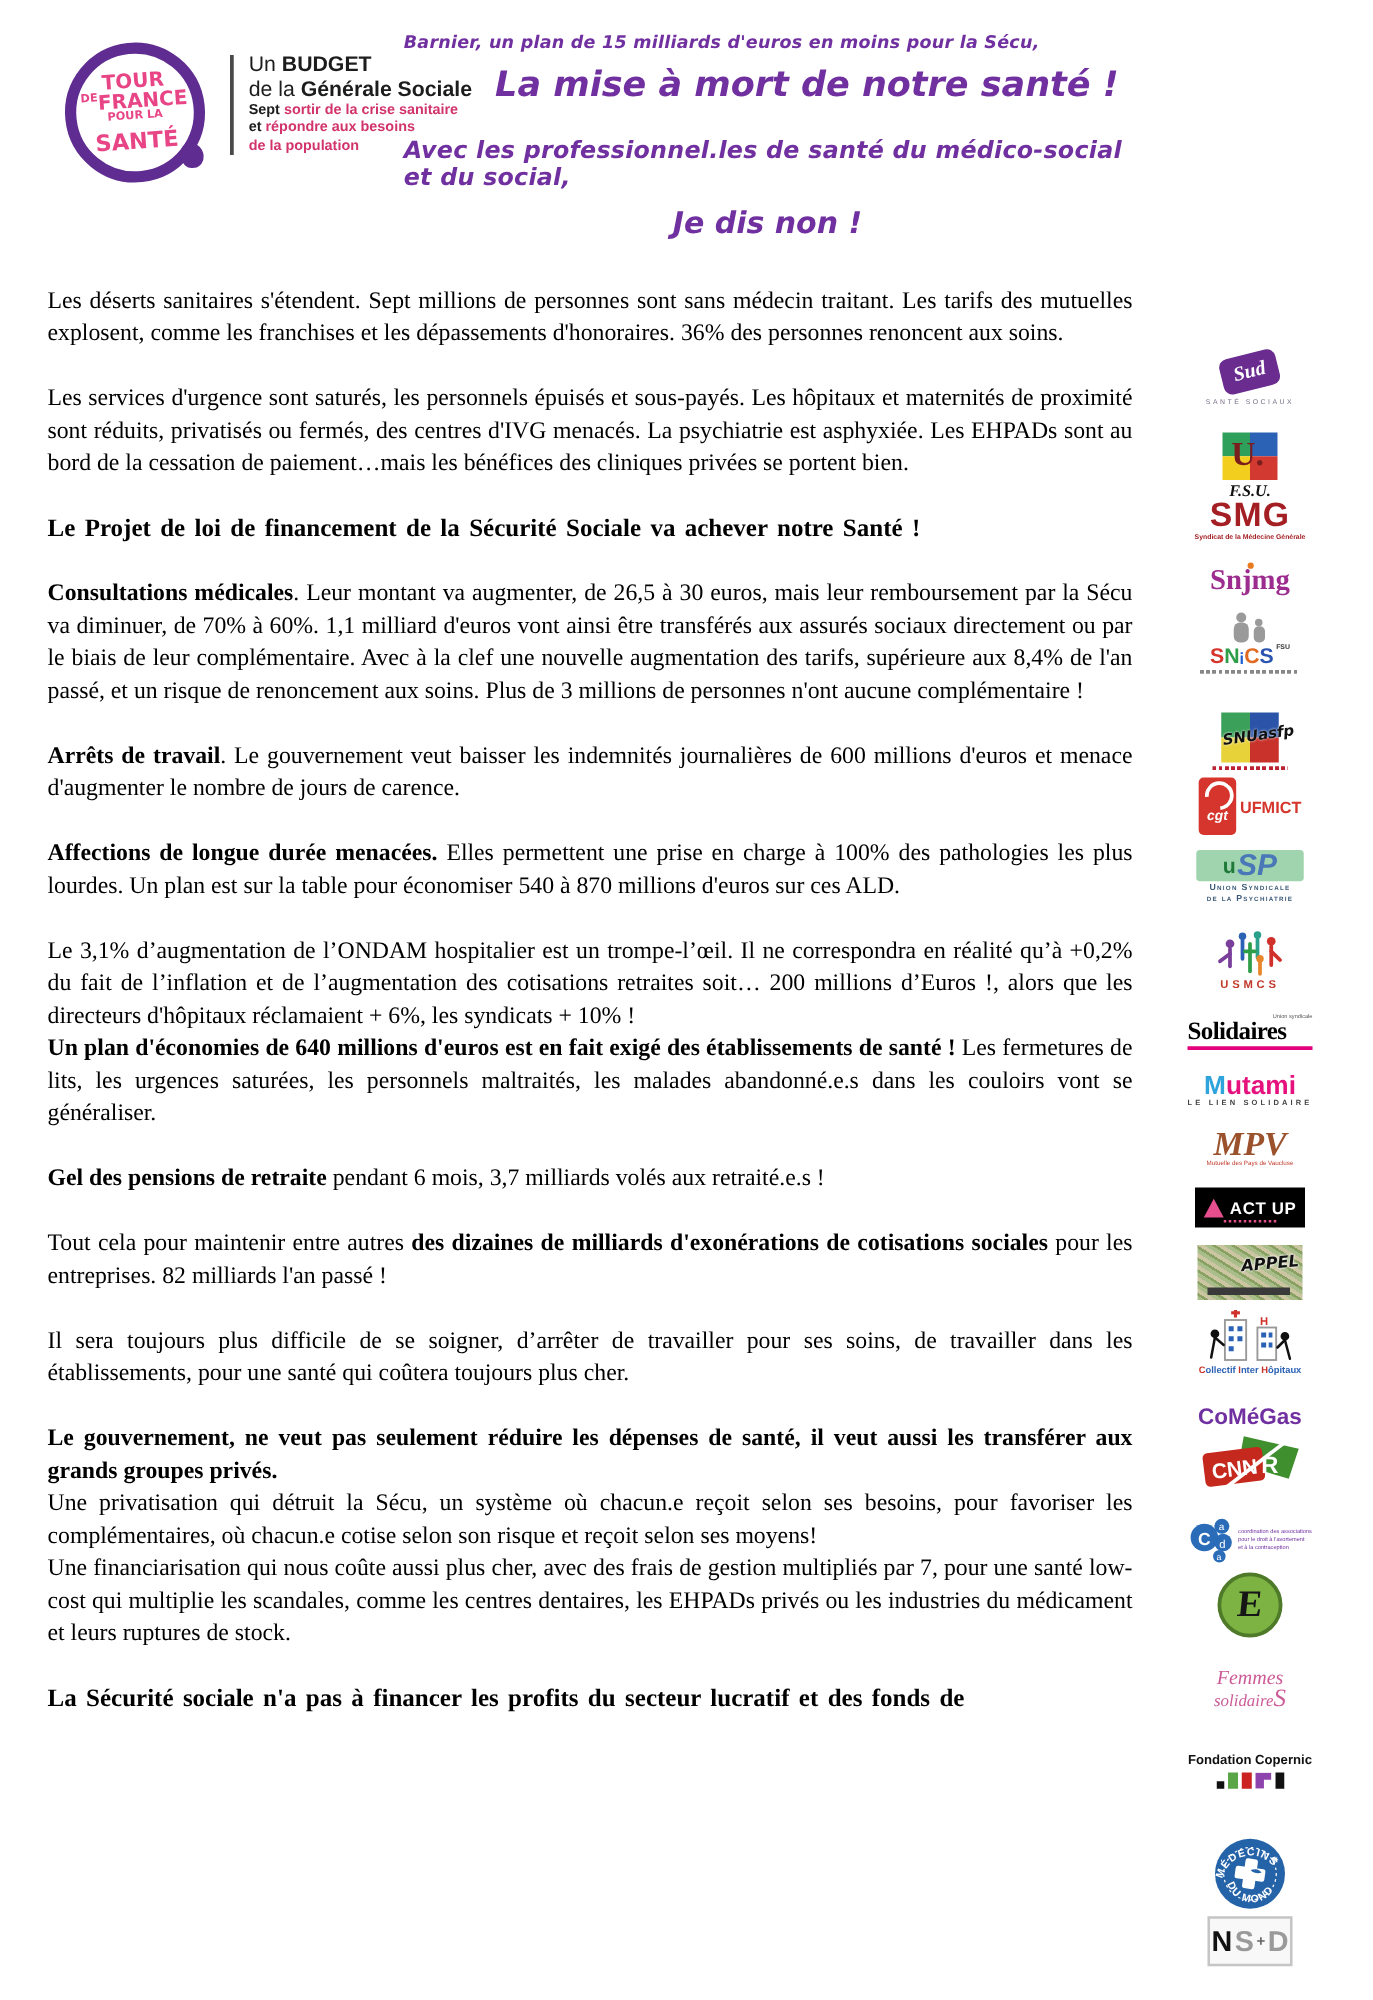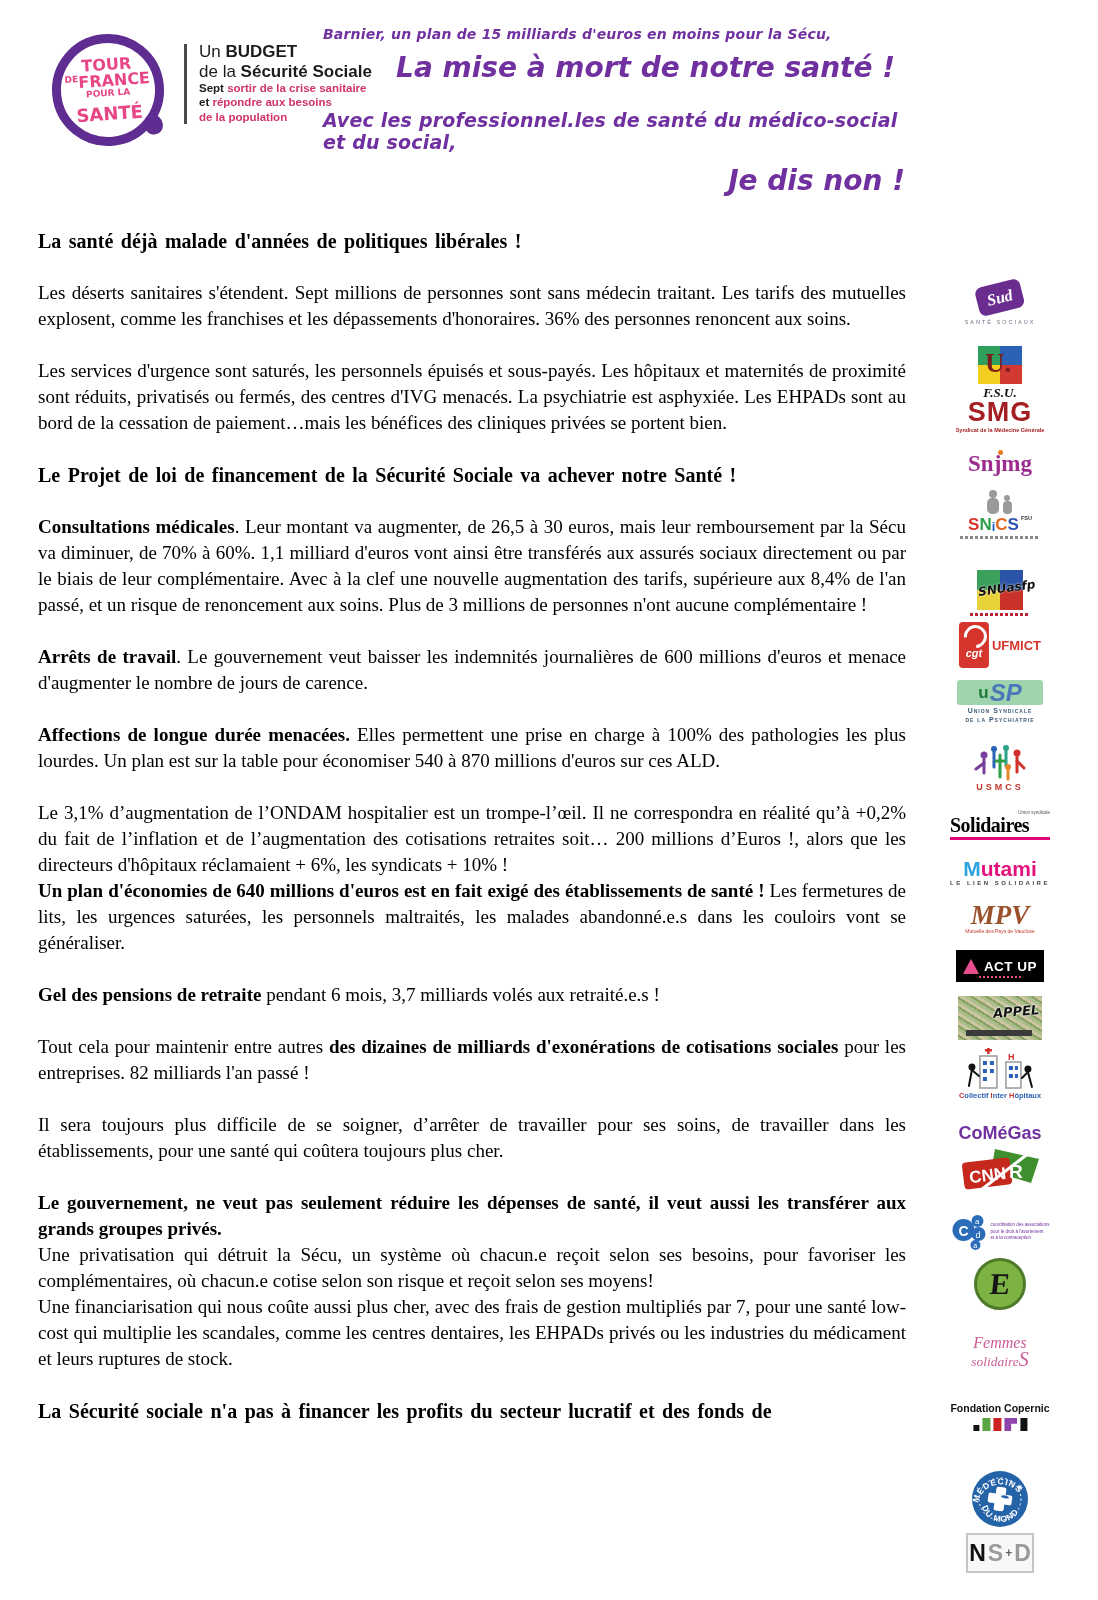--- a/index.html
+++ b/index.html
@@ -21,21 +21,21 @@
   .budget .t{font-size:17px;color:#1c1c1c;}
   .budget .t b{font-weight:bold;}
   .budget .s{font-size:11.5px;color:#d1336b;font-weight:bold;line-height:1.25;}
   .budget .s .dk{color:#1c1c1c;}
 
   .slogans{position:absolute;left:323px;top:26px;width:582px;color:#7030a0;
            font-family:"DejaVu Sans",sans-serif;font-weight:bold;font-style:italic;}
   .slg1{font-size:14px;letter-spacing:.2px;}
   .slg2{font-size:28px;text-align:right;padding-right:10px;margin-top:9px;}
   .slg3{font-size:19px;margin-top:25px;letter-spacing:.2px;}
-  .slg4{font-size:28px;text-align:right;margin-top:11px;}
+  .slg4{font-size:24px;text-align:center;margin-top:11px;}
 
   
   .article{position:absolute;left:38px;top:228px;width:868px;font-size:19px;line-height:26px;text-align:justify;}
   .blk{white-space:pre-wrap;margin:0 0 26px 0;}
   .blk.heading{font-weight:bold;font-size:20px;word-spacing:2.5px;text-align:left;}
   .blk .b{font-weight:bold;}
 
   
   .sidebar{position:absolute;left:935px;top:0;width:130px;height:1600px;font-family:"Liberation Sans",sans-serif;}
   .lg{position:absolute;left:50%;transform:translateX(-50%);display:flex;flex-direction:column;align-items:center;gap:1px;white-space:nowrap;}
@@ -148,36 +148,35 @@
     <div class="tdf-circle">
       <div class="tdf-txt">
         <div><span>TOUR</span></div>
         <div><span class="tdf-sm">DE</span><span class="tdf-l2">FRANCE</span></div>
         <div><span class="tdf-sm">POUR LA</span> <span class="tdf-l3">SANTÉ</span></div>
       </div>
     </div>
     <div class="hdr-divider"></div>
     <div class="budget">
       <div class="t"><span>Un </span><b>BUDGET</b></div>
-      <div class="t"><span>de la </span><b>Sécurité Sociale</b></div>
+      <div class="t"><span>de la </span><b>Générale Sociale</b></div>
       <div class="s"><span class="dk">Sept </span><span>sortir de la crise sanitaire</span></div>
       <div class="s"><span class="dk">et </span><span>répondre aux besoins</span></div>
       <div class="s"><span>de la population</span></div>
     </div>
   </div>
 
   <div class="slogans">
     <div class="slg1">Barnier, un plan de 15 milliards d'euros en moins pour la Sécu,</div>
     <div class="slg2">La mise à mort de notre santé !</div>
     <div class="slg3">Avec les professionnel.les de santé du médico-social et du social,</div>
     <div class="slg4">Je dis non !</div>
   </div>
 
   <div class="article">
-      <div class="blk heading"><span>La santé déjà malade d'années de politiques libérales !</span></div>
       <div class="blk para"><span>Les déserts sanitaires s'étendent. Sept millions de personnes sont sans médecin traitant. Les tarifs des mutuelles explosent, comme les franchises et les dépassements d'honoraires. 36% des personnes renoncent aux soins.</span></div>
       <div class="blk para"><span>Les services d'urgence sont saturés, les personnels épuisés et sous-payés. Les hôpitaux et maternités de proximité sont réduits, privatisés ou fermés, des centres d'IVG menacés. La psychiatrie est asphyxiée. Les EHPADs sont au bord de la cessation de paiement…mais les bénéfices des cliniques privées se portent bien.</span></div>
       <div class="blk heading"><span>Le Projet de loi de financement de la Sécurité Sociale va achever notre Santé !</span></div>
       <div class="blk para"><span class="b">Consultations médicales</span><span>. Leur montant va augmenter, de 26,5 à 30 euros, mais leur remboursement par la Sécu va diminuer, de 70% à 60%. 1,1 milliard d'euros vont ainsi être transférés aux assurés sociaux directement ou par le biais de leur complémentaire. Avec à la clef une nouvelle augmentation des tarifs, supérieure aux 8,4% de l'an passé, et un risque de renoncement aux soins. Plus de 3 millions de personnes n'ont aucune complémentaire !</span></div>
       <div class="blk para"><span class="b">Arrêts de travail</span><span>. Le gouvernement veut baisser les indemnités journalières de 600 millions d'euros et menace d'augmenter le nombre de jours de carence.</span></div>
       <div class="blk para"><span class="b">Affections de longue durée menacées.</span><span> Elles permettent une prise en charge à 100% des pathologies les plus lourdes. Un plan est sur la table pour économiser 540 à 870 millions d'euros sur ces ALD.</span></div>
       <div class="blk para"><span>Le 3,1% d’augmentation de l’ONDAM hospitalier est un trompe-l’œil. Il ne correspondra en réalité qu’à +0,2% du fait de l’inflation et de l’augmentation des cotisations retraites soit… 200 millions d’Euros !, alors que les directeurs d'hôpitaux réclamaient + 6%, les syndicats + 10% !
 </span><span class="b">Un plan d'économies de 640 millions d'euros est en fait exigé des établissements de santé !</span><span> Les fermetures de lits, les urgences saturées, les personnels maltraités, les malades abandonné.e.s dans les couloirs vont se généraliser.</span></div>
       <div class="blk para"><span class="b">Gel des pensions de retraite</span><span> pendant 6 mois, 3,7 milliards volés aux retraité.e.s !</span></div>
       <div class="blk para"><span>Tout cela pour maintenir entre autres </span><span class="b">des dizaines de milliards d'exonérations de cotisations sociales</span><span> pour les entreprises. 82 milliards l'an passé !</span></div>

